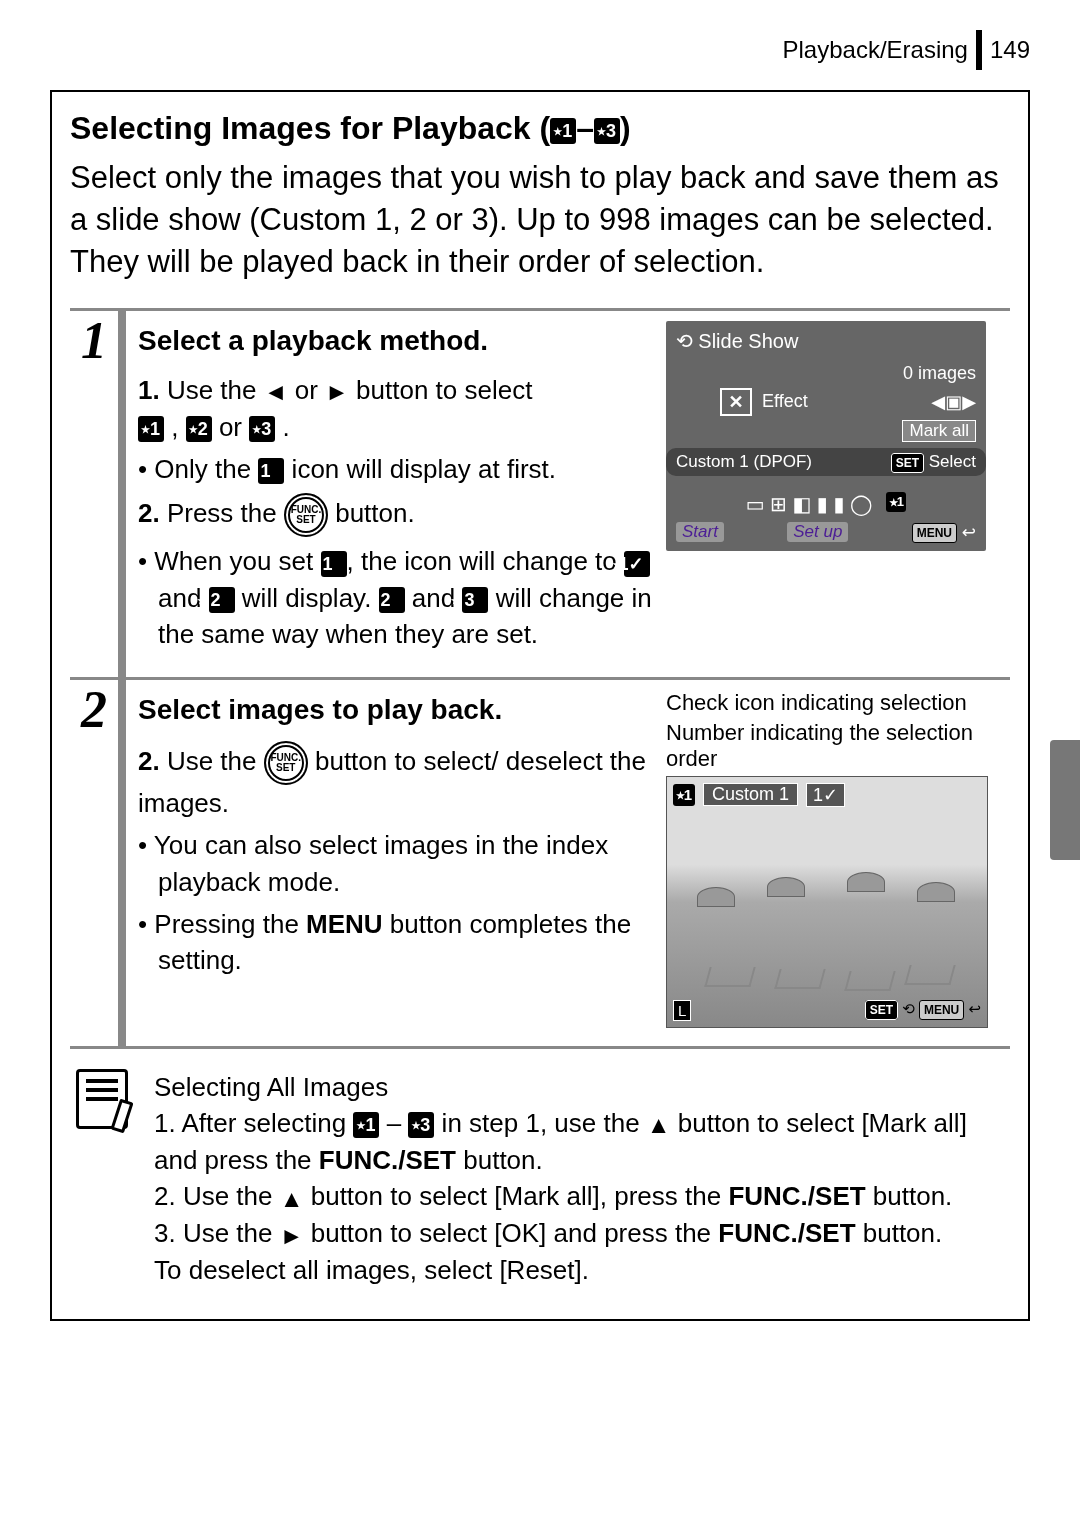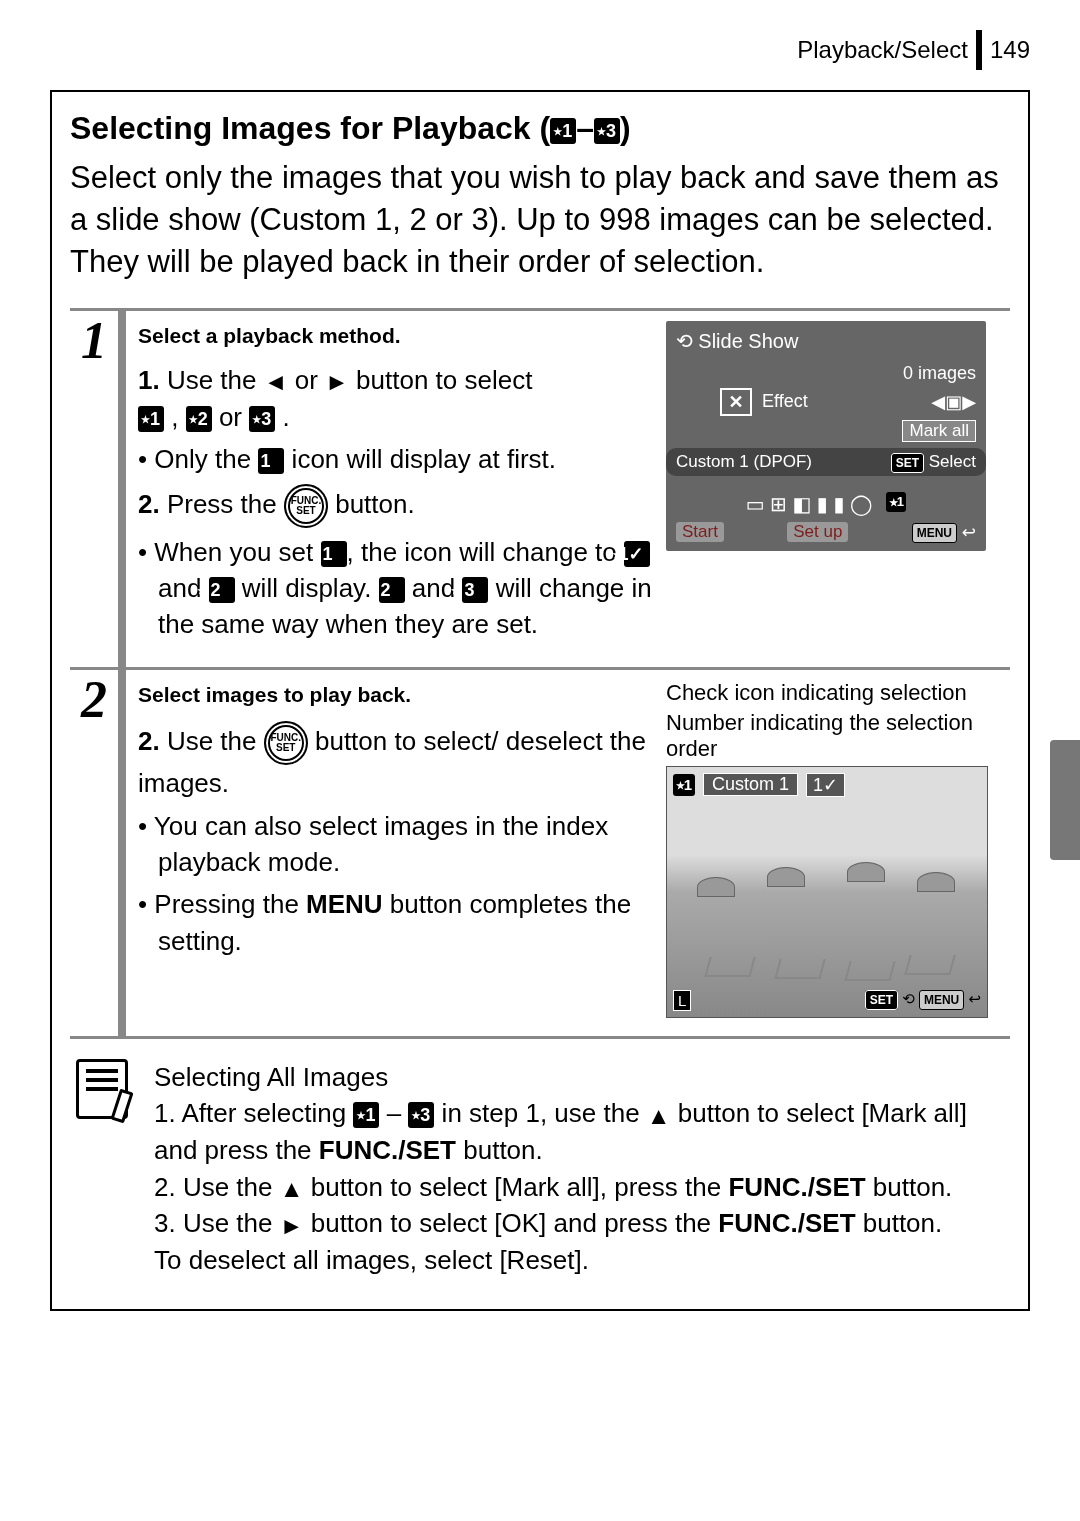--- a/index.html
+++ b/index.html
@@ -63,21 +63,21 @@
     flex: 1;
     display: flex;
     padding: 10px 4px 18px 12px;
   }
   .step-text {
     flex: 1;
     font-size: 26px;
     line-height: 1.4;
   }
   .step-body h3 {
-    font-size: 21px;
+    font-size: 28px;
     font-weight: bold;
     margin: 0 0 12px 0;
   }
   .step-illus {
     width: 340px;
     min-width: 340px;
     margin-left: 10px;
   }
   .ic, .ic-star, .ic-func, .ic-arrow, .menu-badge {
     display: inline-block;
@@ -182,21 +182,21 @@
   }
   .screen-title { margin-bottom: 10px; }
   .screen-line { display:flex; align-items:center; gap:10px; margin:4px 0; font-size:18px;}
   .x-box {
     width: 28px; height: 24px; border:2px solid #fff; display:inline-flex; align-items:center; justify-content:center; font-weight:bold; margin-left: 44px;
   }
   .mark-all-btn { margin-left:auto; background:#888; border:1px solid #fff; padding:0 6px; font-size:17px;}
   .sel-btn-row { display:flex; justify-content:space-between; background: #444; margin: 6px -10px 16px -10px; padding: 4px 10px; font-size:17px;border-radius:10px;}
   .icon-row { display:flex; gap: 14px; justify-content:center; font-size: 20px; margin:6px 0;}
   .bottom-row { display:flex; justify-content:space-between; align-items:center; font-size:17px; margin-top:4px;}
-  .btn-grey { background:#999; color:#7f1d1d; padding:0 6px; border-radius:3px;}
+  .btn-grey { background:#999; color:#4c1d95; padding:0 6px; border-radius:3px;font-style:italic;}
   .menu-badge { background:#ccc; color:#000; font-size:12px; font-weight:bold; padding:2px 4px; border-radius:3px; border:1px solid #000;}
   .set-badge { background:#000; color:#fff; font-size:12px; font-weight:bold; padding:2px 4px; border-radius:3px; border:1px solid #fff;}
   .side-tab {
     position: fixed;
     right: 0;
     top: 740px;
     width: 30px;
     height: 120px;
     background: #777;
     border-radius: 4px 0 0 4px;
@@ -221,21 +221,21 @@
   .badge-box { background:#000; color:#fff; padding:1px 4px; border:1px solid #fff;}
   .caption { font-size: 22px; margin-bottom: 4px;}
 </style>
 </head>
 <body>
 
 <div class="side-tab"></div>
 
 <div class="page">
   <div class="header">
-    <span>Playback/Select</span>
+    <span>Playback/Erasing</span>
     <span class="page-num-sep"></span>
     <span>149</span>
   </div>
 
   <div class="outer-box">
 
     <div class="main-title">
       <span>Selecting Images for Playback (</span><span class="ic-star"><span class="ic-star-num">1</span></span><span>–</span><span class="ic-star"><span class="ic-star-num">3</span></span><span>)</span>
     </div>
 

